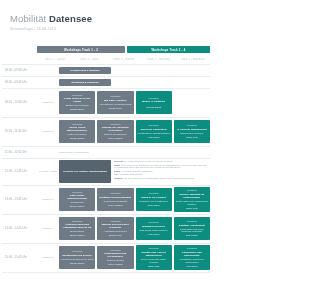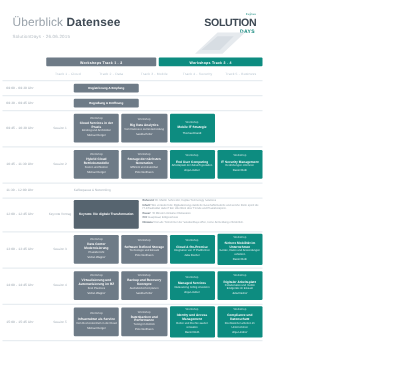--- a/index.html
+++ b/index.html
@@ -77,34 +77,23 @@
   .ktext p b{color:#6b7680;font-weight:700;}
 
   .sessionlabel{flex:1 1 auto;display:flex;align-items:center;font-size:2.5px;color:#a8b2bb;}
 </style>
 </head>
 <body>
 
 <div class="page">
 
   <div class="header">
-    <div class="title"><span>Überblick </span><b>Datensee</b></div>
+    <div class="title"><span>Mobilität </span><b>Datensee</b></div>
     <div class="subtitle">SolutionDays - 26.06.2015</div>
 
-    <div class="logo">
-      <div class="logo-top">Fujitsu</div>
-      <div class="logo-main">SOLUTION</div>
-      <div class="logo-days">DAYS</div>
-      <div class="logo-swoosh">
-        <svg viewBox="0 0 44 19" preserveAspectRatio="none">
-          <path d="M2 18 L20 1 L42 1 L24 18 Z" fill="#e6eaee"></path>
-          <path d="M7 15 L20 4 L33 4 L22 15 Z" fill="#d7dde3"></path>
-        </svg>
-      </div>
-    </div>
   </div>
 
   <div class="groupbars">
     <div class="gb-spacer"></div>
     <div class="gb grey">Workshops Track 1 - 2</div>
     <div class="gb teal">Workshops Track 3 - 4</div>
   </div>
 
   <div class="colheads">
     <div class="ch-spacer"></div>

